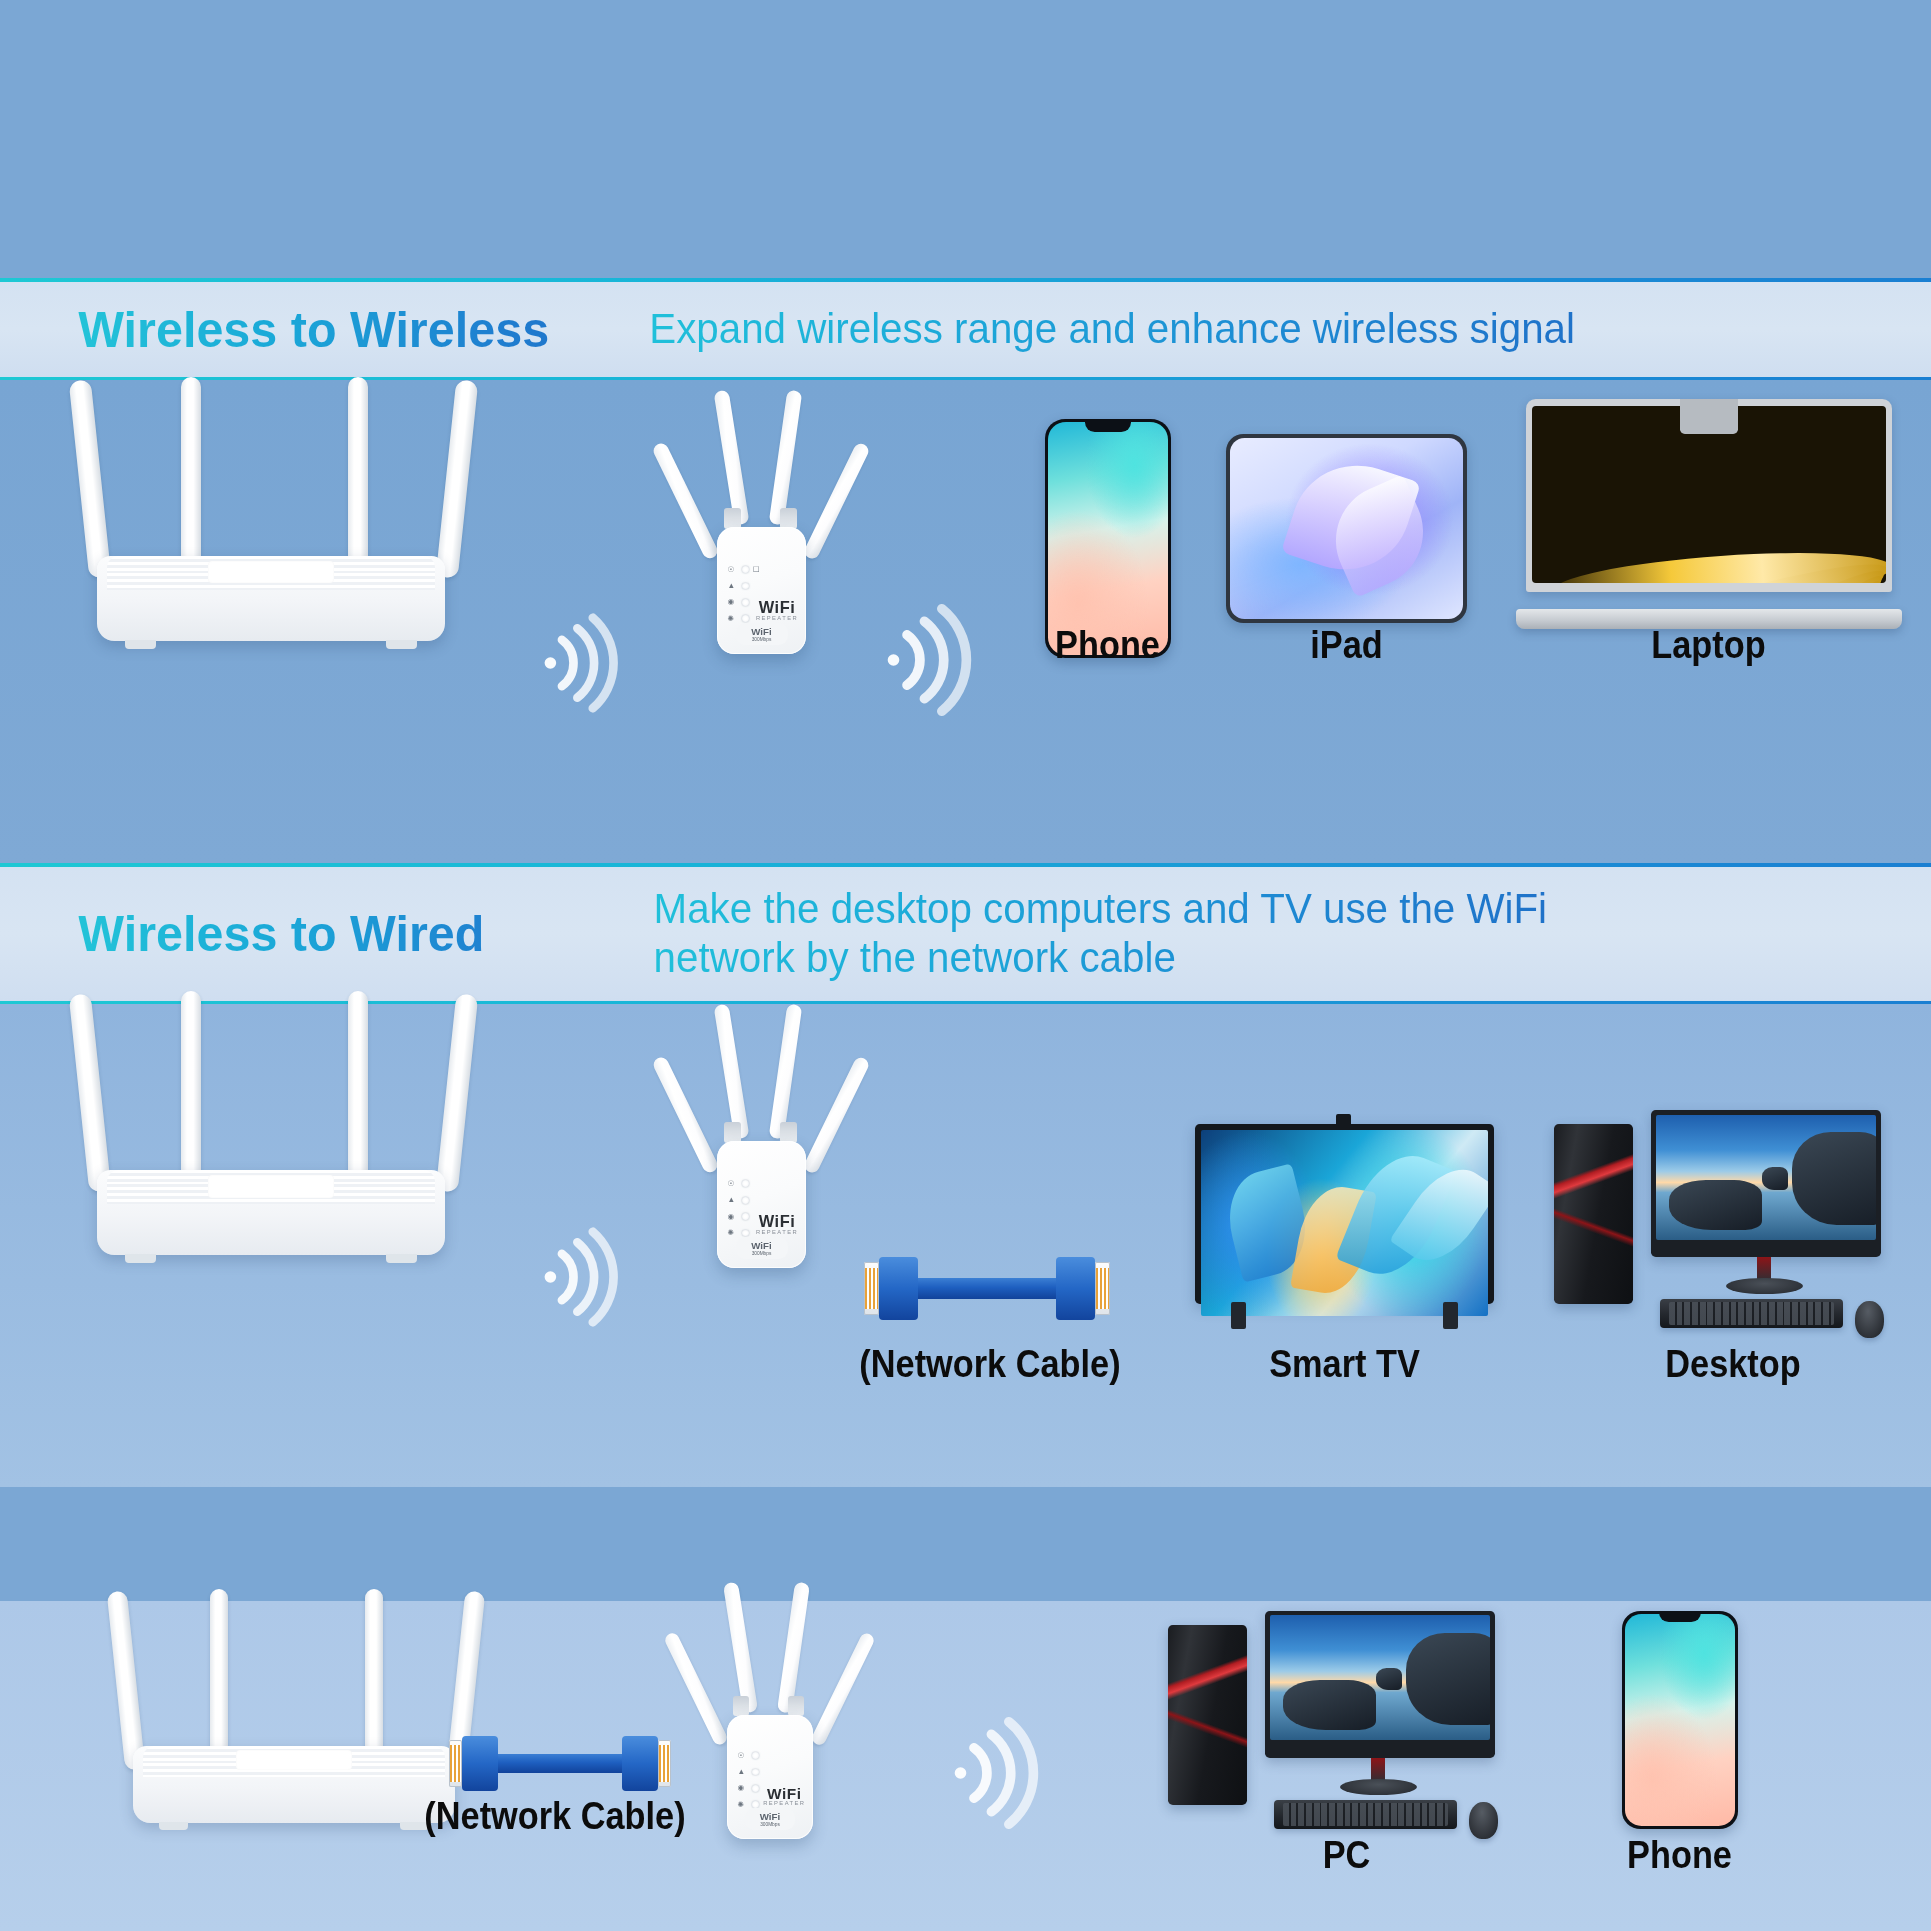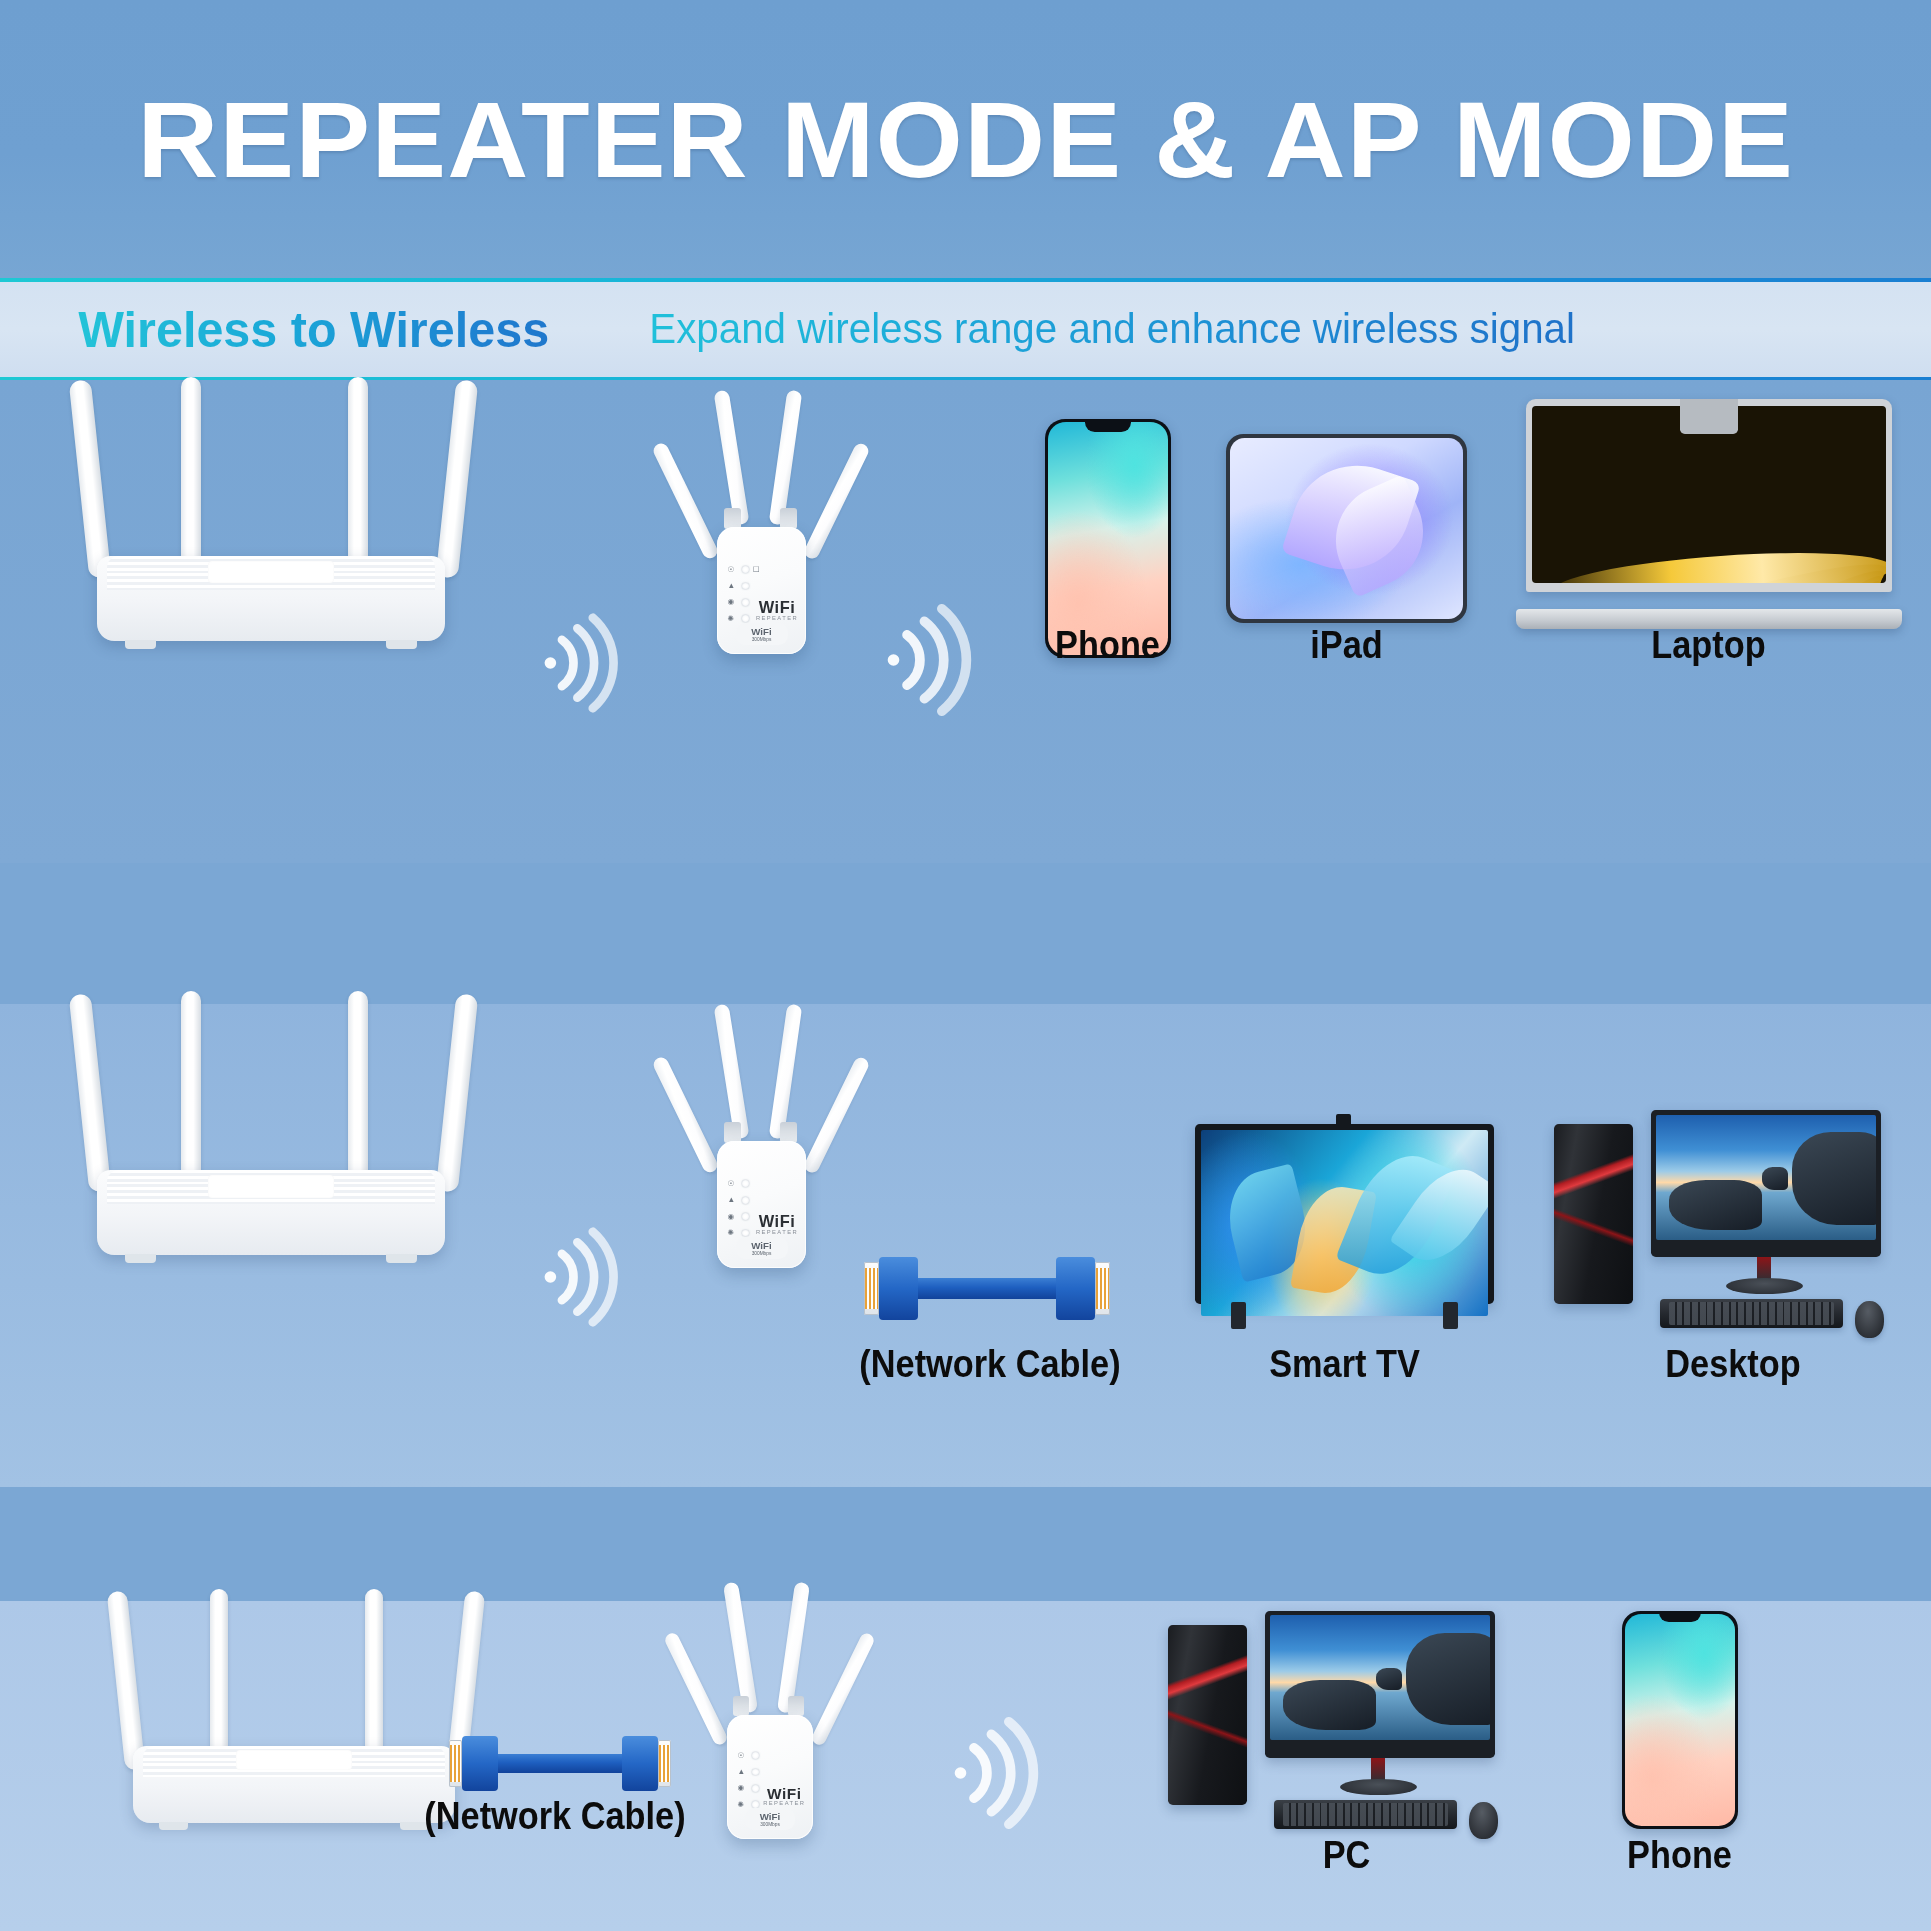--- a/index.html
+++ b/index.html
@@ -294,23 +294,20 @@
     background:radial-gradient(ellipse at 45% 28%,#565c64,#1b1e23);
     border-radius:48% 48% 44% 44%;
     box-shadow:0 2.9px 5.8px rgba(30,60,100,.25);
   }
 </style>
 </head>
 <body>
 
 <div class="page">
 
-  <div class="hero">
-    <div class="hero-title">REPEATER MODE &amp; AP MODE</div>
-  </div>
 
   <div class="band" style="top:278px; height:102px;">
     <div class="band-label" style="margin-left:70px; width:550px;">Wireless to Wireless</div>
     <div class="band-desc" style="margin-left:9.7px;">Expand wireless range and enhance wireless signal</div>
   </div>
 
   <div class="sec sec1" style="top:380px; height:483px;">
 
     <div class="router" style="left:68px; top:0px; width:406px; height:261px;">
       <div class="ant" style="left:10.6px;  top:0px;  width:22px; height:198px; transform:rotate(-6deg);"></div>
@@ -407,20 +404,27 @@
           <div class="ray" style="width:74%; height:16%; transform:rotate(-70deg);"></div>
 
         </div>
         <div class="notchbar"></div>
       </div>
       <div class="base"></div>
     </div>
     <div class="caption" style="left:1588px; top:243px; width:241px;">Laptop</div>
   </div>
 
+  <div class="band" style="top:863px; height:141px;">
+    <div class="band-label" style="margin-left:70px; width:555px;">Wireless to Wired</div>
+    <div style="margin-left:9.7px;">
+      <div class="band-desc">Make the desktop computers and TV use the WiFi</div>
+      <div class="band-desc">network by the network cable</div>
+    </div>
+  </div>
 
   <div class="sec sec2" style="top:1004px; height:483px;">
 
     <div class="router" style="left:68px; top:-9.7px; width:406px; height:261px;">
       <div class="ant" style="left:10.6px;  top:0px;  width:22px; height:198px; transform:rotate(-6deg);"></div>
       <div class="ant" style="left:113px; top:-2.9px; width:20px; height:201px;"></div>
       <div class="ant" style="left:280px; top:-2.9px; width:20px; height:201px;"></div>
       <div class="ant" style="left:378px; top:0px;  width:22px; height:198px; transform:rotate(6deg);"></div>
       <div class="body" style="left:29px; width:348px; height:85px;">
         <div class="top"></div>

